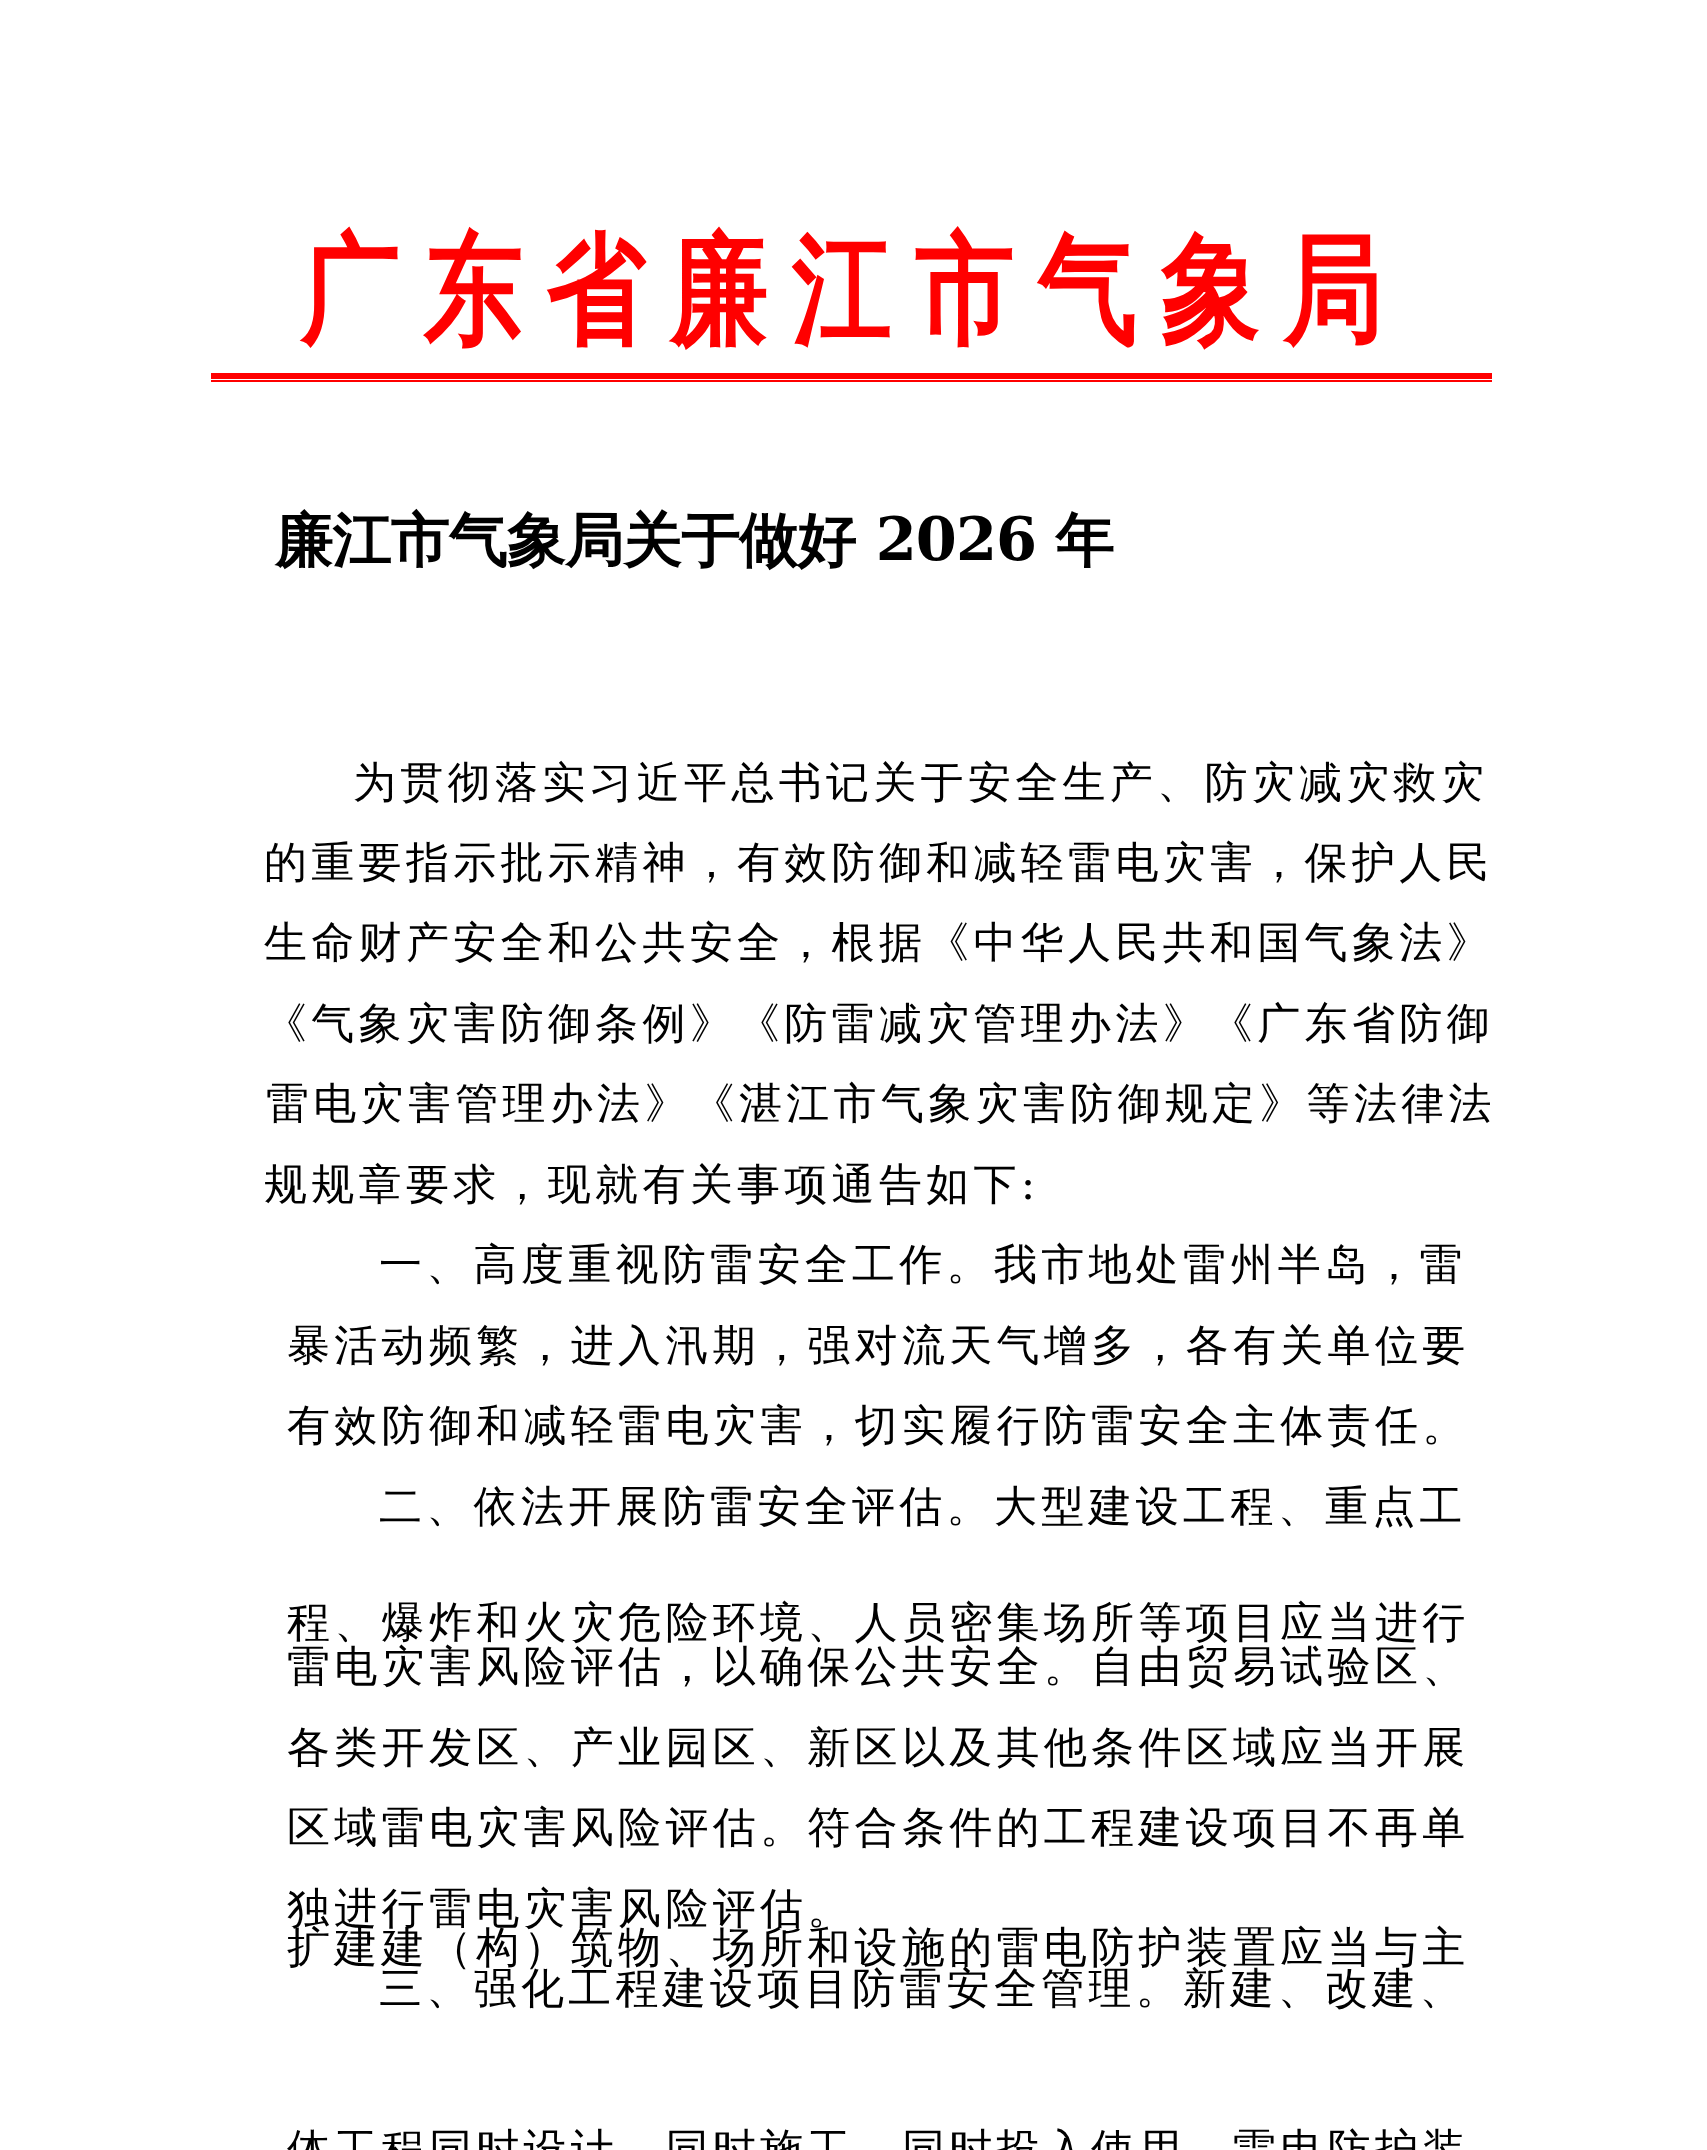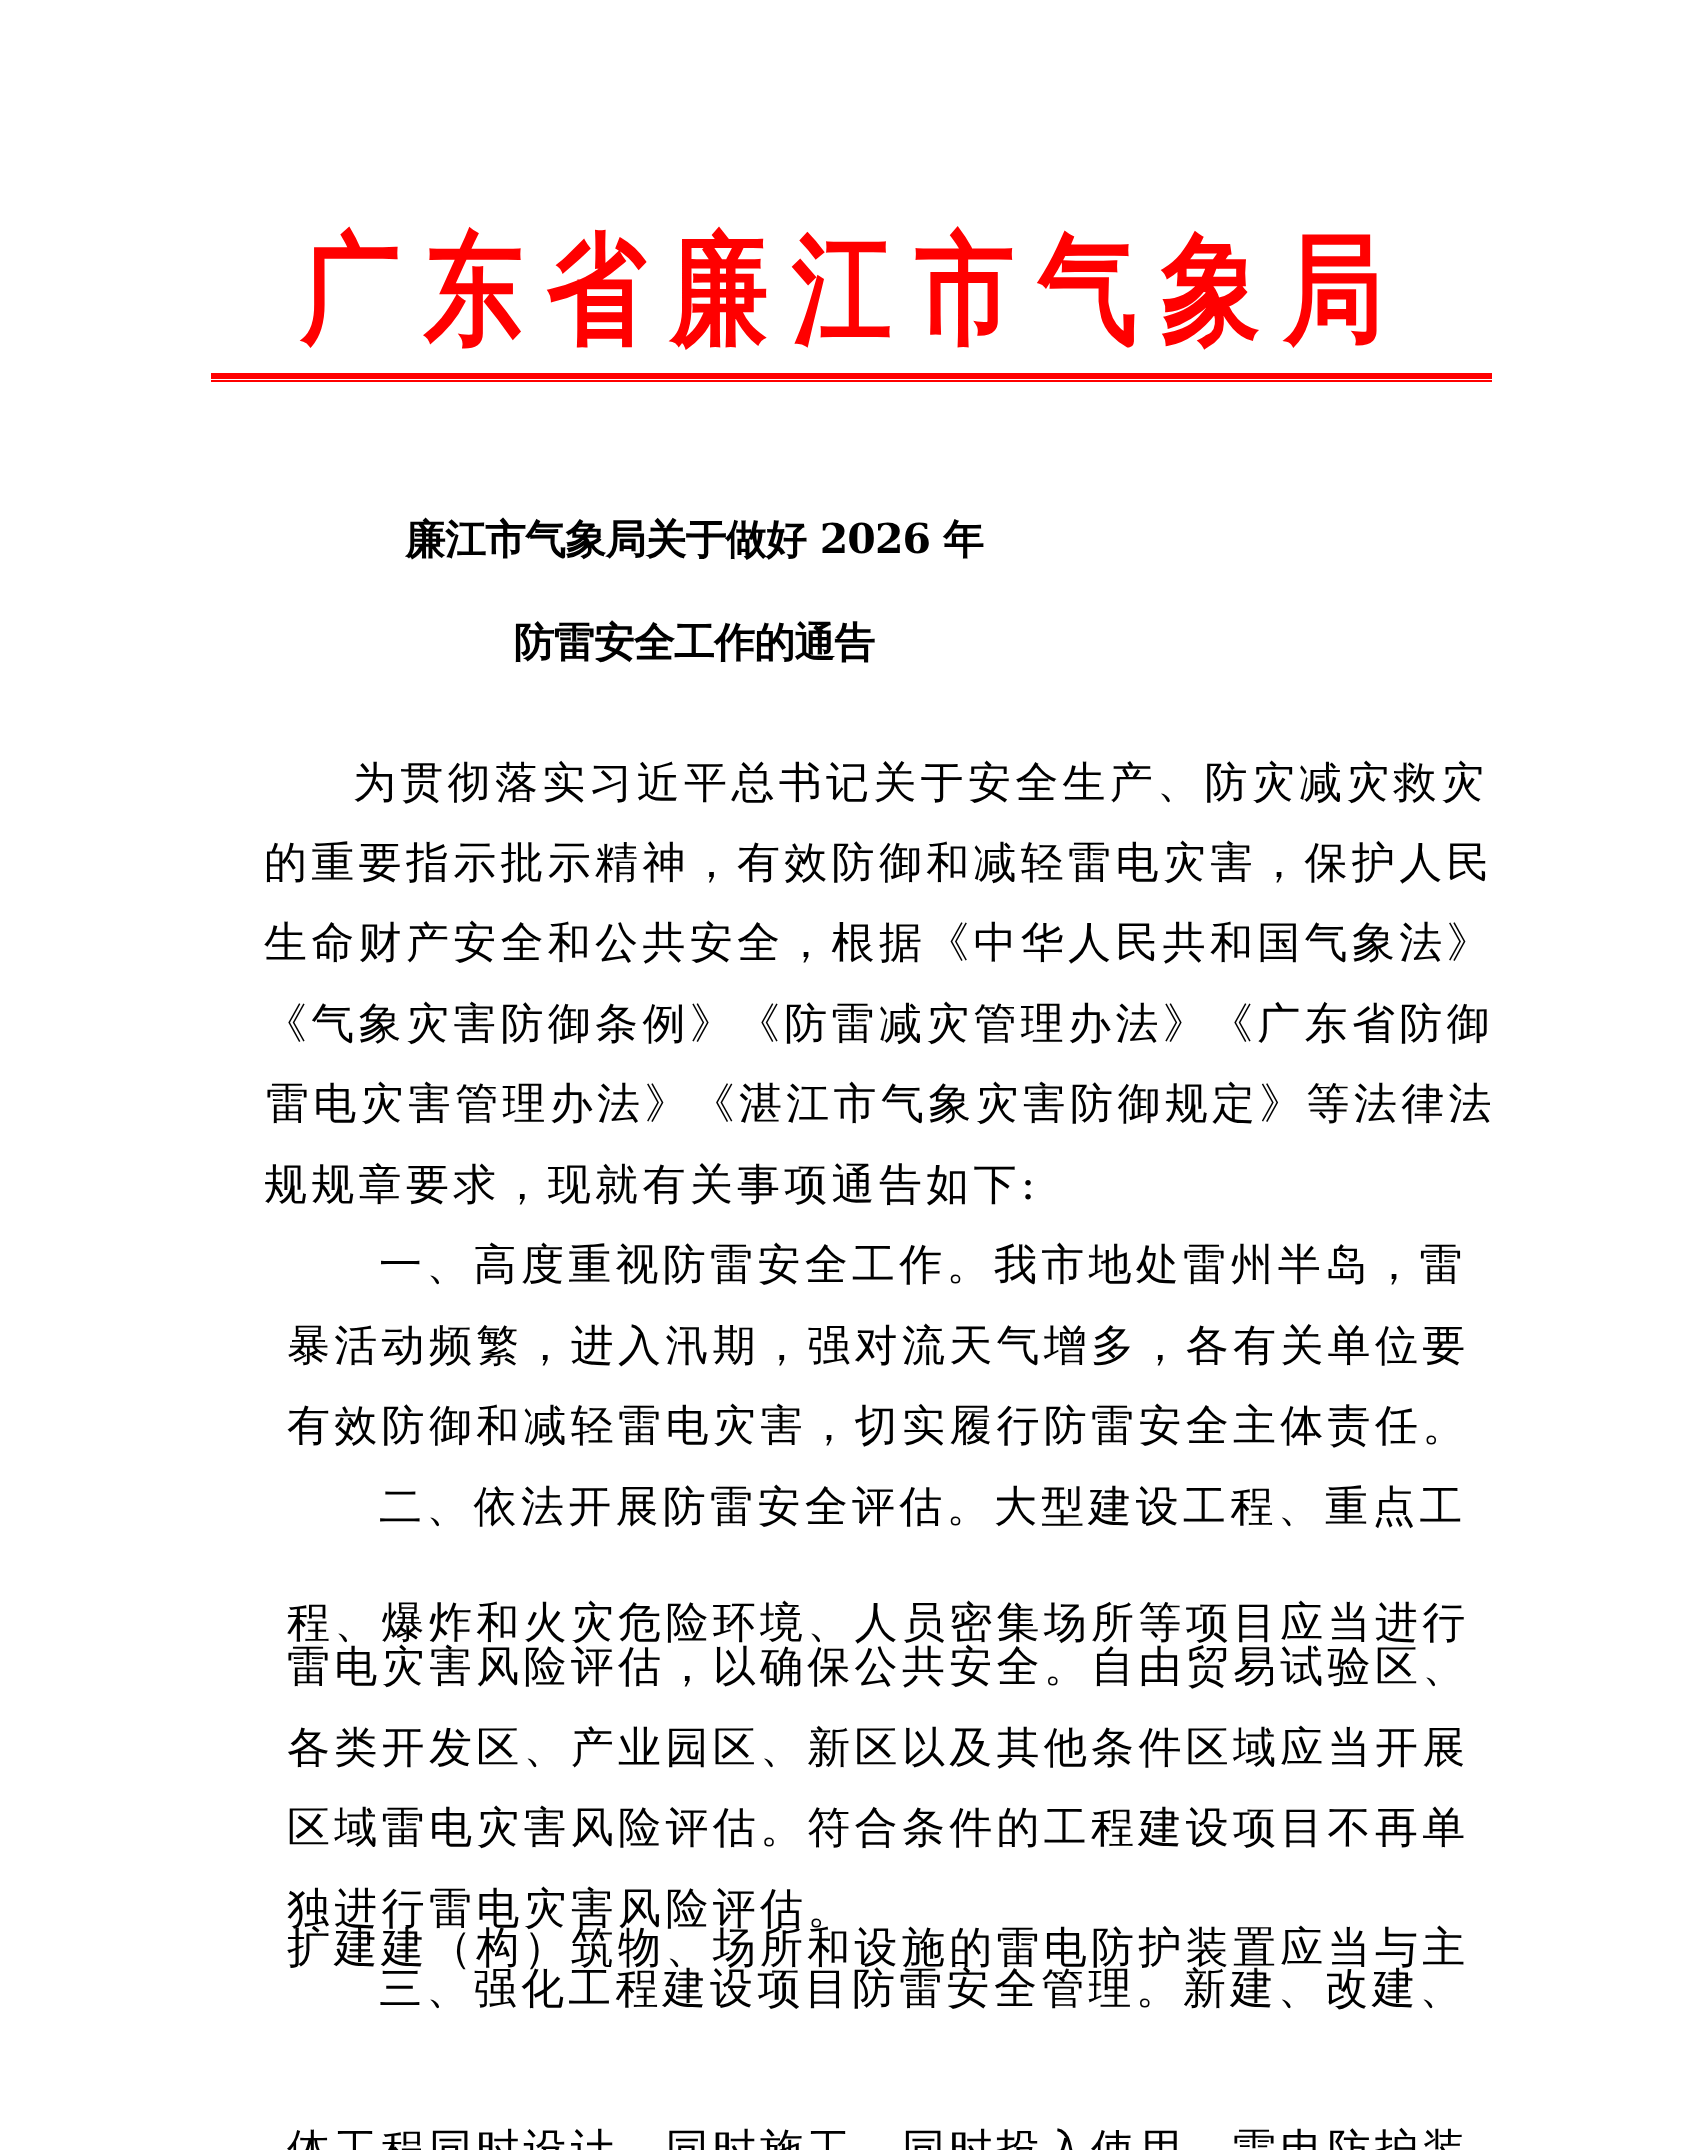--- a/index.html
+++ b/index.html
@@ -62,21 +62,21 @@
     background: #FF0000;
   }
   
   .doc-title {
     position: absolute;
     left: 0;
     width: 1389px;
     text-align: center;
     font-family: "DejaVu Serif", "Liberation Serif", serif;
     font-weight: bold;
-    font-size: 41px;
+    font-size: 59px;
     line-height: 77px;
     color: #000000;
     letter-spacing: -0.9px;
   }
   .doc-title.l1 { top: 501px; }
   .doc-title.l2 { top: 604px; }
   
   .body-line {
     position: absolute;
     white-space: nowrap;
@@ -101,21 +101,20 @@
     <span class="lh-char">市</span>
     <span class="lh-char">气</span>
     <span class="lh-char">象</span>
     <span class="lh-char">局</span>
   </div>
 
   <div class="redline-thick"></div>
   <div class="redline-thin"></div>
 
   <div class="doc-title l1">廉江市气象局关于做好 2026 年</div>
-  <div class="doc-title l2">防雷安全工作的通告</div>
 
   <div>
     <div class="body-line" style="left:353px; top:754px;">为贯彻落实习近平总书记关于安全生产、防灾减灾救灾</div>
     <div class="body-line" style="left:264px; top:834px;">的重要指示批示精神，有效防御和减轻雷电灾害，保护人民</div>
     <div class="body-line" style="left:264px; top:914px;">生命财产安全和公共安全，根据《中华人民共和国气象法》</div>
     <div class="body-line" style="left:264px; top:995px;">《气象灾害防御条例》《防雷减灾管理办法》《广东省防御</div>
     <div class="body-line" style="left:248px; top:1075px;margin-left:18px;">雷电灾害管理办法》《湛江市气象灾害防御规定》等法律法</div>
     <div class="body-line" style="left:264px; top:1156px;">规规章要求，现就有关事项通告如下:</div>
   </div>
 

